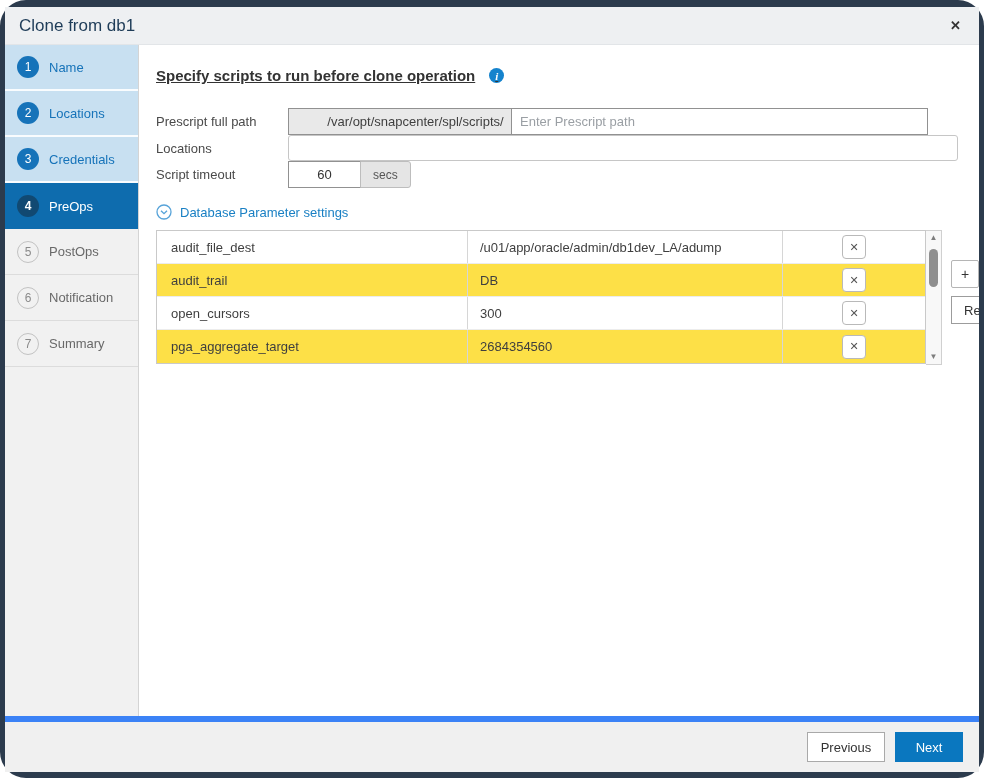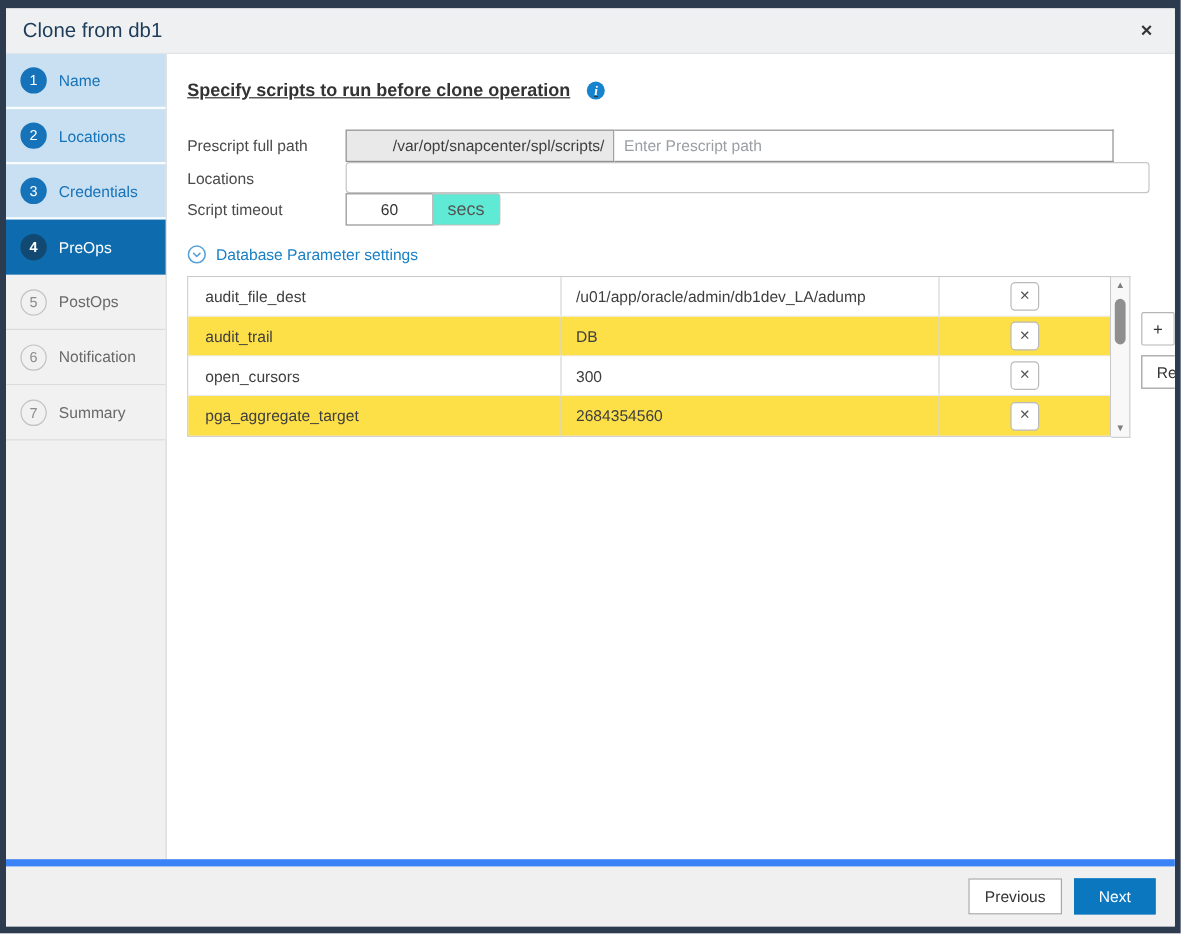--- a/index.html
+++ b/index.html
@@ -1,17 +1,17 @@
 <!DOCTYPE html>
 <html><head>
 <meta charset="utf-8">
 <style>
   * { margin: 0; padding: 0; box-sizing: border-box; }
   html, body { width: 984px; height: 778px; font-family: "Liberation Sans", sans-serif; }
-  .frame { width: 984px; height: 778px; background: #2c3b4d; padding: 7px 5px 6px 5px; }
+  .frame { width: 984px; height: 778px; background: #2c3b4d; padding: 7px 5px 6px 5px; border-radius: 26px; }
   .win { width: 100%; height: 100%; background: #ffffff; display: flex; flex-direction: column; }
 
   
   .titlebar { height: 38px; flex: none; background: #eef0f2; display: flex; align-items: center;
               padding: 0 14px; border-bottom: 1px solid #e2e5e8; }
   .title { font-size: 17px; color: #1e3c58; }
   .close { margin-left: auto; font-size: 13px; font-weight: bold; color: #333; cursor: pointer; padding: 2px 4px; }
 
   
   .wbody { flex: 1; display: flex; min-height: 0; }
@@ -40,22 +40,22 @@
   .pprefix { background: #e9e9e9; border: 1px solid #919191; width: 224px; flex: none; display: flex;
              align-items: center; justify-content: center; font-size: 13px; color: #3f3f3f; padding-left: 31px; }
   .pinput { flex: 1; border: 1px solid #919191; border-left: none; padding: 0 8px; font-size: 13px;
             color: #333; outline: none; font-family: "Liberation Sans", sans-serif; }
   .pinput::placeholder, .arg-input::placeholder { color: #9a9fa4; opacity: 1; }
   .arg-input { width: 670px; height: 26px; border: 1px solid #c6c6c6; border-radius: 3px;
                padding: 0 8px; font-size: 13px; color: #333; outline: none;
                font-family: "Liberation Sans", sans-serif; }
   .timeout-input { width: 73px; height: 27px; border: 1px solid #919191; text-align: center;
                    font-size: 13px; color: #333; outline: none; font-family: "Liberation Sans", sans-serif; }
-  .addon { height: 27px; background: #5eead4; border: 1px solid #bdbdbd; margin-left: -1px;
-           padding: 0 12px; display: flex; align-items: center; font-size: 15px; color: #555;
+  .addon { height: 27px; background: #e5e5e5; border: 1px solid #bdbdbd; margin-left: -1px;
+           padding: 0 12px; display: flex; align-items: center; font-size: 12px; color: #555;
            border-radius: 0 3px 3px 0; }
 
   .dblink { display: inline-flex; align-items: center; gap: 8px; color: #1a80c4; font-size: 13px;
             margin: 16px 0 10px; cursor: pointer; }
 
   .tablewrap { display: flex; align-items: flex-start; }
   .ptable { width: 770px; flex: none; border: 1px solid #c9c9c9; }
   .prow { display: flex; height: 33px; align-items: stretch; background: #fff;
           border-bottom: 1px solid #ececec; font-size: 13px; color: #3f3f3f; }
   .prow:last-child { border-bottom: none; }

